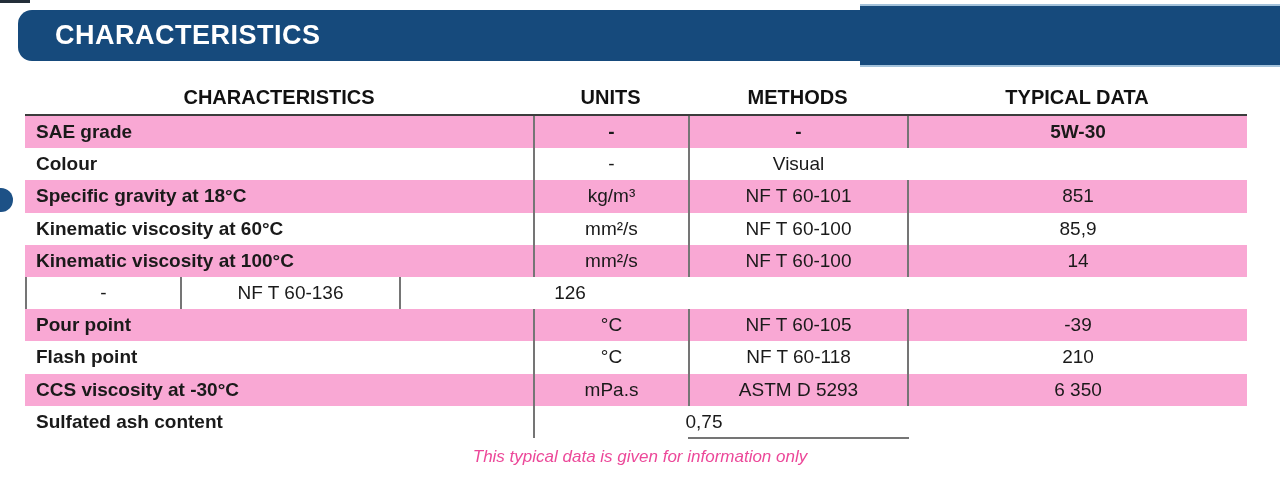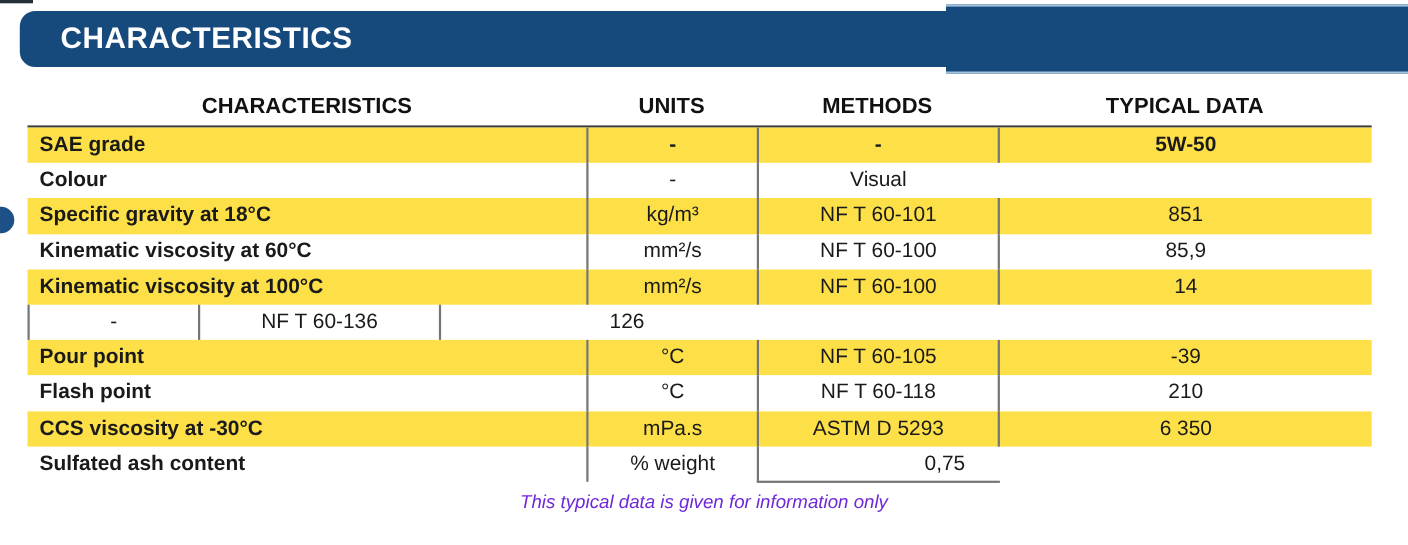--- a/index.html
+++ b/index.html
@@ -37,32 +37,32 @@
   .ch0{left:25px;width:508px;}
   .ch1{left:533px;width:155px;}
   .ch2{left:688px;width:219px;}
   .ch3{left:907px;width:340px;}
   
   .char-table{
     position:absolute;left:25px;top:114px;width:1222px;
     border-top:2px solid #3c3c3c;
   }
   .t-row{display:flex;height:32.2px;line-height:32.2px;font-size:19px;}
-  .t-row.shade{background:#fde047;}
+  .t-row.shade{background:#f9a8d4;}
   .t-row.bold-row .cell{font-weight:bold;}
   .cell{box-sizing:border-box;overflow:hidden;white-space:nowrap;}
   .c-char{width:508px;padding-left:11px;font-weight:bold;}
   .c-units{width:155px;text-align:center;border-left:2px solid #757575;}
   .c-methods{width:219px;text-align:center;border-left:2px solid #757575;}
   .c-typical{width:340px;text-align:center;border-left:2px solid #757575;}
   
   .bottom-rule{position:absolute;left:688px;top:437px;width:221px;height:2px;background:#757575;}
   .footnote{
     position:absolute;left:0;top:447px;width:1280px;text-align:center;
-    font-size:17px;font-style:italic;color:#6d28d9;
+    font-size:17px;font-style:italic;color:#ec4899;
   }
 </style>
 </head>
 <body>
 
 <div class="top-notch"></div>
 <div class="header-ribbon"></div>
 
 <div class="title-bar">
   <span class="title-text">CHARACTERISTICS</span>
@@ -74,21 +74,21 @@
 <div class="col-head ch1">UNITS</div>
 <div class="col-head ch2">METHODS</div>
 <div class="col-head ch3">TYPICAL DATA</div>
 
 <div class="char-table">
 
   <div class="t-row shade bold-row">
     <div class="cell c-char">SAE grade</div>
     <div class="cell c-units">-</div>
     <div class="cell c-methods">-</div>
-    <div class="cell c-typical">5W-50</div>
+    <div class="cell c-typical">5W-30</div>
   </div>
 
   <div class="t-row">
     <div class="cell c-char">Colour</div>
     <div class="cell c-units">-</div>
     <div class="cell c-methods">Visual</div>
   </div>
 
   <div class="t-row shade">
     <div class="cell c-char">Specific gravity at 18°C</div>
@@ -133,21 +133,20 @@
 
   <div class="t-row shade">
     <div class="cell c-char">CCS viscosity at -30°C</div>
     <div class="cell c-units">mPa.s</div>
     <div class="cell c-methods">ASTM D 5293</div>
     <div class="cell c-typical">6 350</div>
   </div>
 
   <div class="t-row">
     <div class="cell c-char">Sulfated ash content</div>
-    <div class="cell c-units">% weight</div>
     <div class="cell c-typical">0,75</div>
   </div>
 
 </div>
 
 <div class="bottom-rule"></div>
 
 <div class="footnote">This typical data is given for information only</div>
 
 </body></html>

